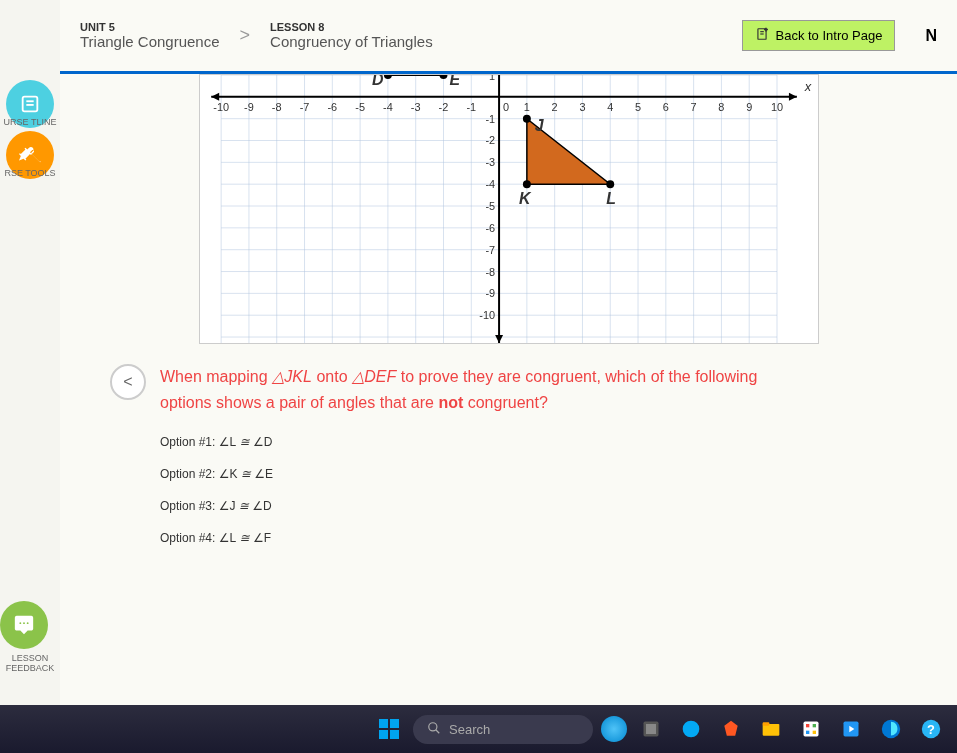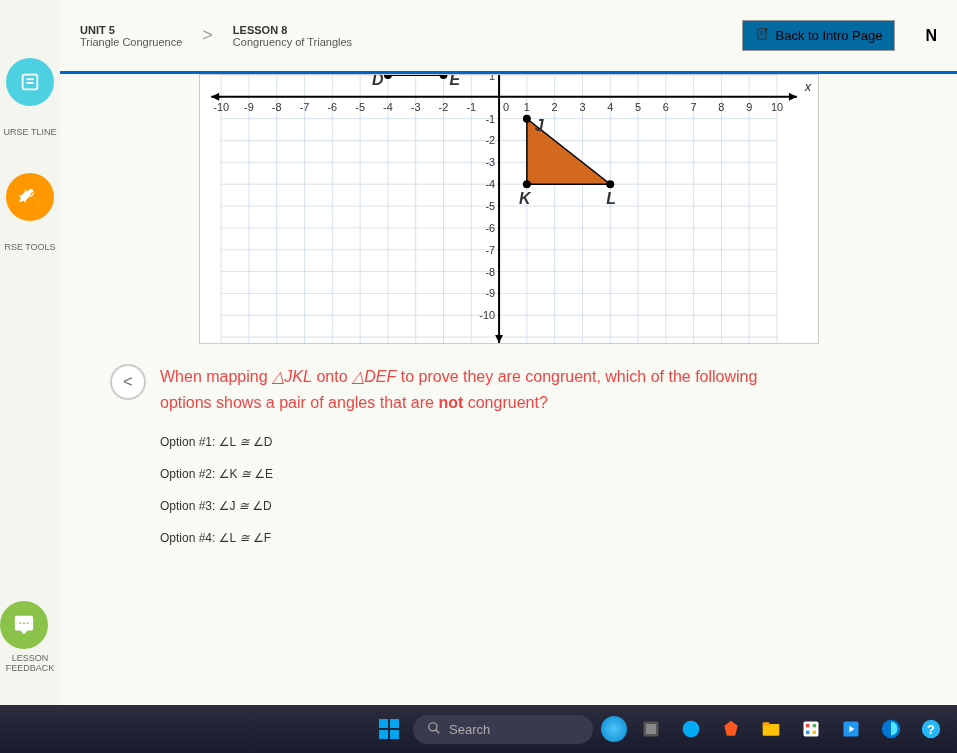--- a/index.html
+++ b/index.html
@@ -1,33 +1,33 @@
 <!DOCTYPE html>
 <html><head>
   <meta charset="utf-8">
   <style>
     * { margin: 0; padding: 0; box-sizing: border-box; font-family: Arial, sans-serif; }
     body { background: #1a1a2e; display: flex; height: 753px; width: 957px; overflow: hidden; }
     
-    .left-sidebar { width: 60px; background: #f5f5f0; display: flex; flex-direction: column; align-items: center; padding-top: 58px; gap: 36px; }
+    .left-sidebar { width: 60px; background: #f5f5f0; display: flex; flex-direction: column; align-items: center; padding-top: 80px; gap: 4px; }
     .sidebar-icon { width: 48px; height: 48px; border-radius: 50%; display: flex; align-items: center; justify-content: center; font-size: 20px; color: white; cursor: pointer; }
     .sidebar-icon.cyan { background: #4dd0e1; }
     .sidebar-icon.orange { background: #ff9800; }
     .sidebar-icon.green { background: #8bc34a; }
     .sidebar-label { font-size: 9px; color: #666; text-align: center; margin-top: -15px; }
     .sidebar-bottom { margin-top: auto; margin-bottom: 80px; }
     
     .main-content { flex: 1; background: #fafaf5; display: flex; flex-direction: column; }
     
     .breadcrumb { display: flex; align-items: center; padding: 20px 20px; border-bottom: 3px solid #0066cc; gap: 20px; }
     .breadcrumb-item { display: flex; flex-direction: column; }
     .breadcrumb-unit { font-size: 11px; font-weight: bold; color: #333; }
-    .breadcrumb-title { font-size: 11px; color: #555; }
+    .breadcrumb-title { font-size: 15px; color: #555; }
     .breadcrumb-sep { color: #999; font-size: 18px; }
-    .back-btn { margin-left: auto; padding: 6px 12px; border: 1px solid #999; background: #0369a1; font-size: 13px; display: flex; align-items: center; gap: 6px; cursor: pointer; }
+    .back-btn { margin-left: auto; padding: 6px 12px; border: 1px solid #999; background: #bef264; font-size: 13px; display: flex; align-items: center; gap: 6px; cursor: pointer; }
     .breadcrumb-right { margin-left: 10px; font-size: 16px; font-weight: bold; }
     
     .content-area { flex: 1; padding: 0 20px 20px 20px; overflow-y: auto; position: relative; }
     
     .graph-container { width: 620px; height: 270px; border: 1px solid #ccc; background: white; margin: 0 auto 20px auto; position: relative; }
     .graph-svg { width: 100%; height: 100%; }
     
     .prev-btn { position: absolute; left: 50px; top: 290px; width: 36px; height: 36px; border-radius: 50%; border: 2px solid #ccc; background: white; display: flex; align-items: center; justify-content: center; cursor: pointer; font-size: 16px; color: #666; }
     
     .question-text { margin-left: 80px; margin-top: 20px; font-size: 16px; color: #ef4444; line-height: 1.6; max-width: 600px; }

